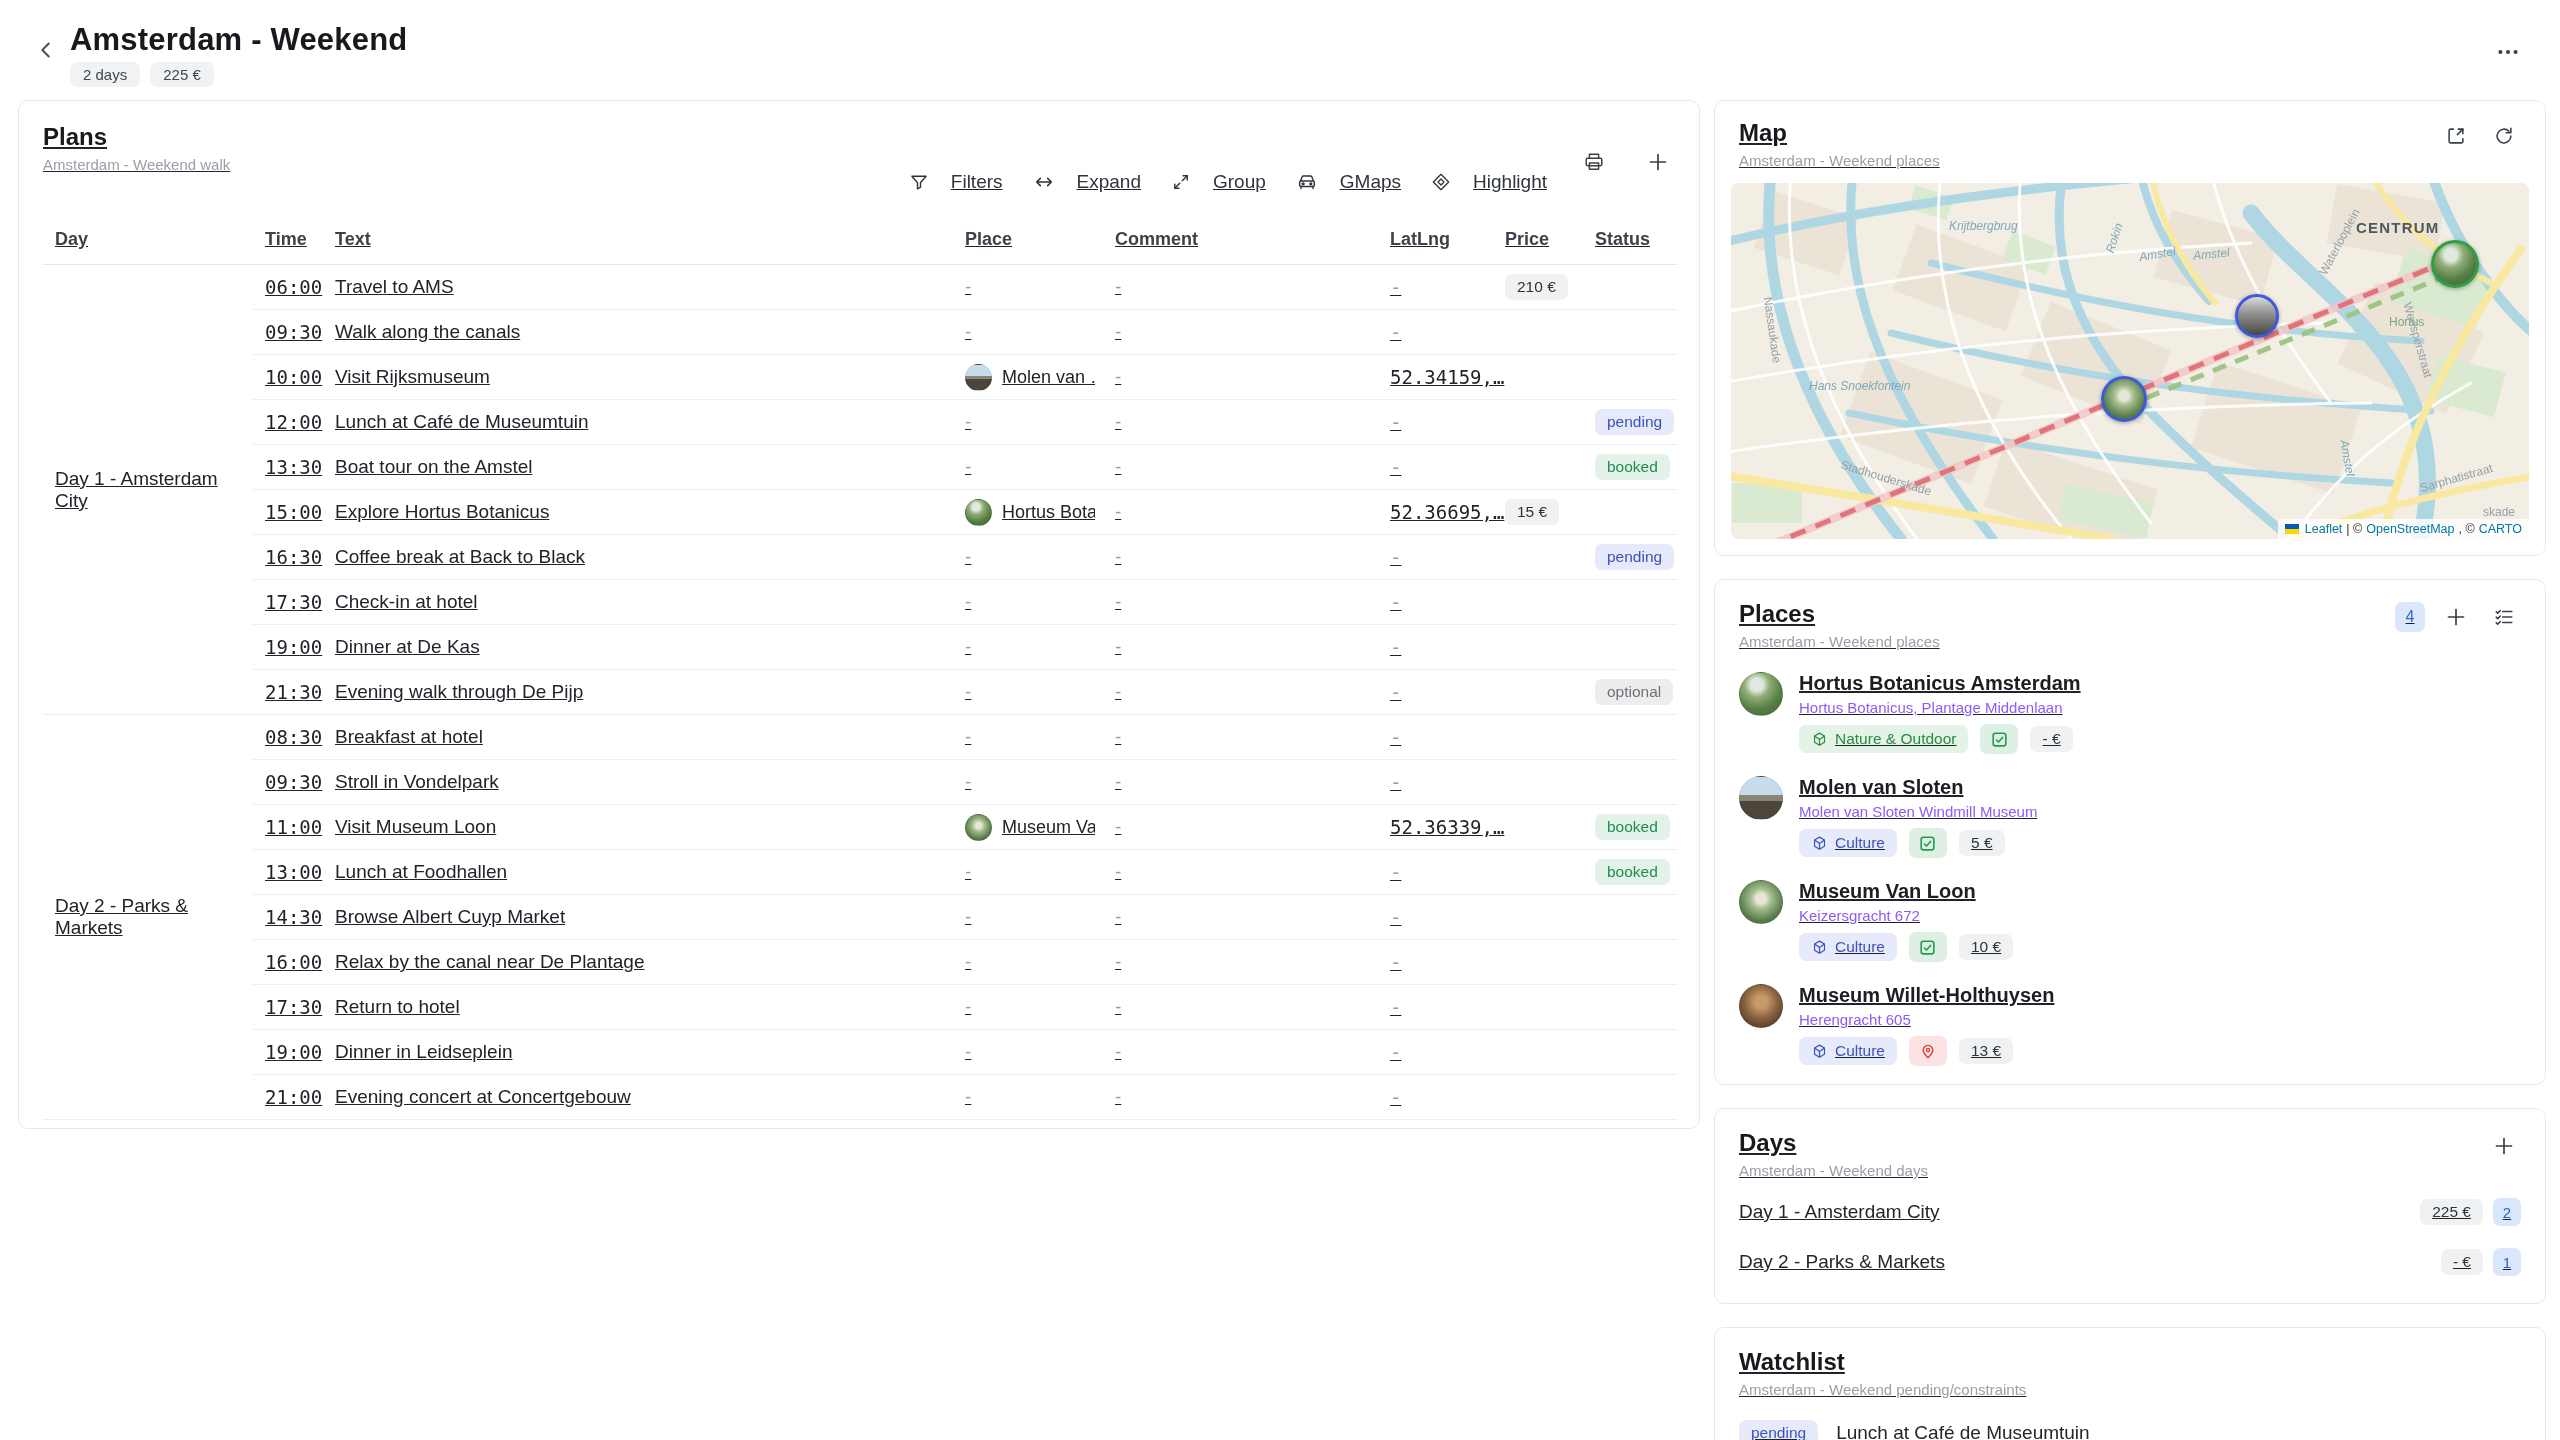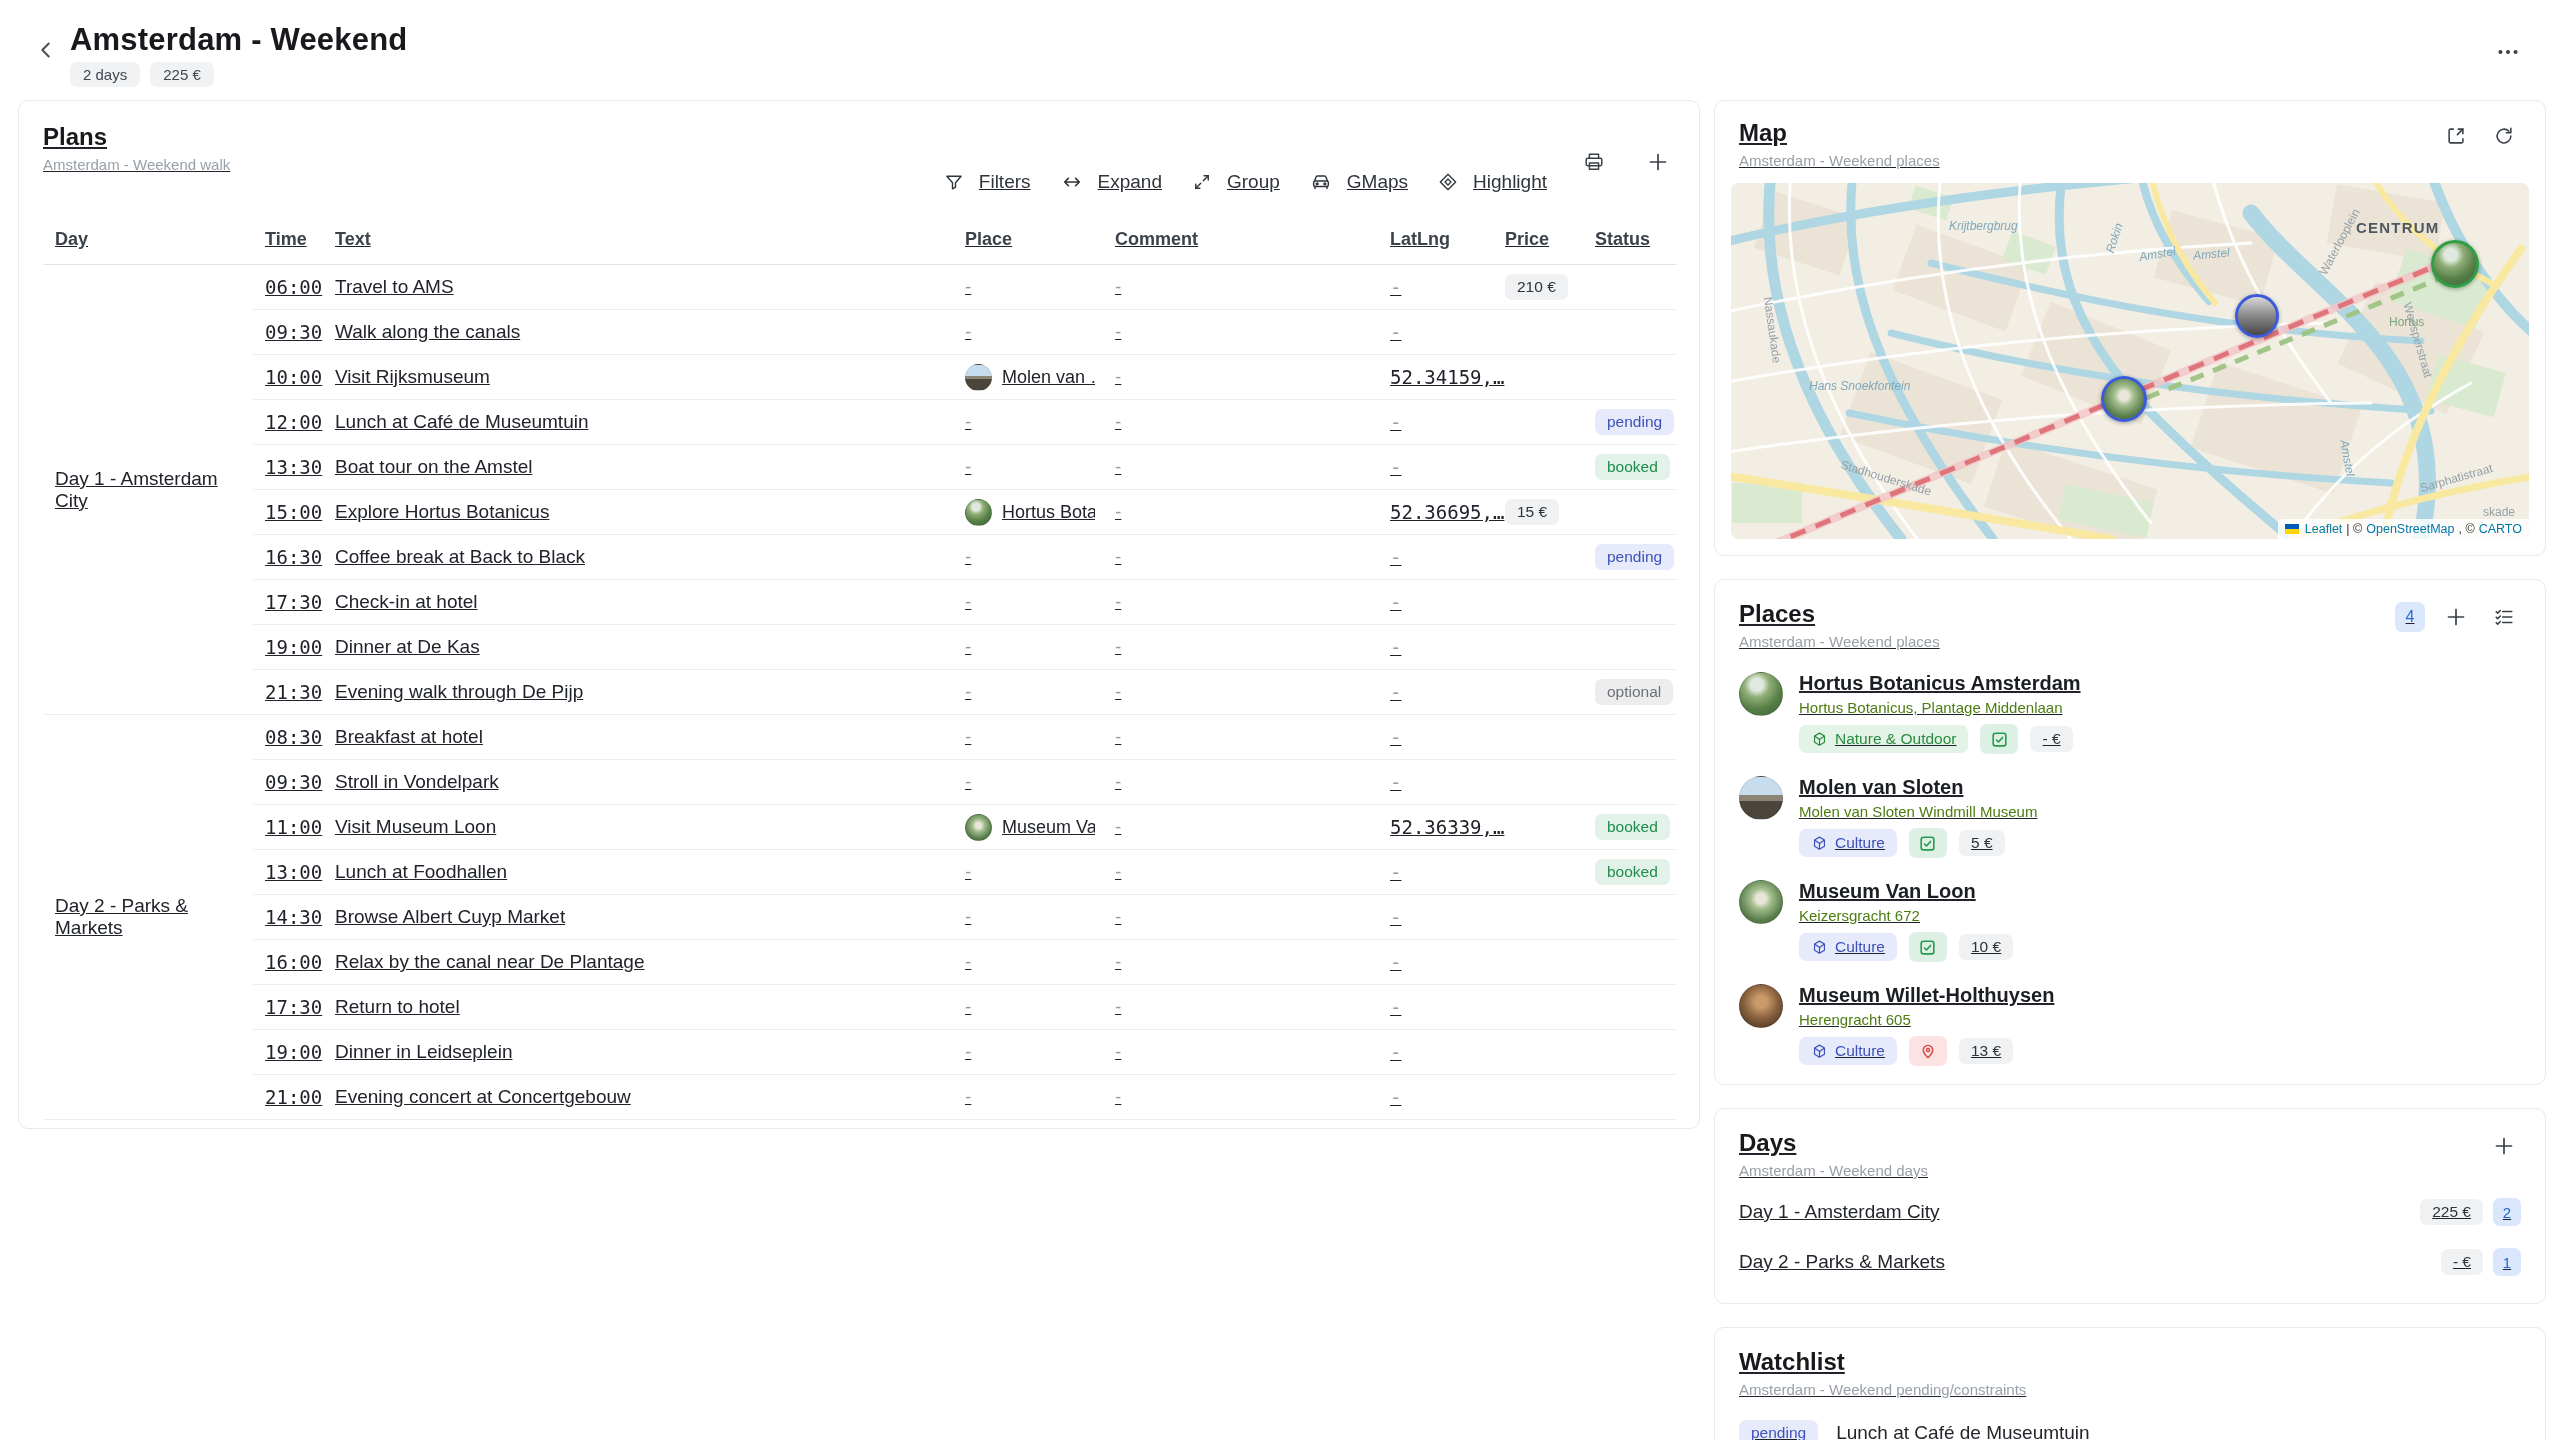--- a/index.html
+++ b/index.html
@@ -21,21 +21,21 @@
   .right-col { position:absolute; left:1714px; top:100px; width:832px; display:flex; flex-direction:column; gap:23px; }
 
   .card-head { display:flex; align-items:flex-start; justify-content:space-between; }
   .panel-title { font-size:24px; font-weight:700; color:#17191c; }
   .panel-sub { font-size:15px; color:#99a0a8; margin-top:5px; }
   .head-actions { display:flex; align-items:center; gap:14px; color:#3a4046; }
   .icon-btn { width:34px; height:34px; display:flex; align-items:center; justify-content:center; border-radius:7px; cursor:pointer; color:#3a4046; }
 
   
   .plans-toolbar { display:flex; align-items:center; gap:30px; padding-top:8px; }
-  .tool-btn { display:flex; align-items:center; gap:15px; font-size:19px; color:#2f353b; cursor:pointer;margin-top:40px; }
+  .tool-btn { display:flex; align-items:center; gap:22px; font-size:19px; color:#2f353b; cursor:pointer;margin-top:40px; }
   .tool-btn svg { flex:0 0 auto; }
 
   
   table.plans { width:100%; border-collapse:collapse; table-layout:fixed; margin-top:26px; }
   table.plans th { text-align:left; font-size:18px; font-weight:700; color:#3b424a; padding:10px 8px 14px 12px; border-bottom:1px solid #e3e6e9; }
   table.plans td { height:45px; padding:0 8px 0 12px; border-bottom:1px solid #eceef0; vertical-align:middle; font-size:19px; color:#20242a; }
   td.day-cell { vertical-align:middle; font-size:19px; color:#2b3036; border-bottom:1px solid #eceef0; padding-left:14px; }
   .mono { font-family:"DejaVu Sans Mono","Liberation Mono",monospace; }
   td.time-cell { font-size:16.5px; color:#30353b; }
   td.latlng-cell { font-size:16px; color:#2e3338; }
@@ -71,21 +71,21 @@
   .attribution { position:absolute; right:0; bottom:0; background:rgba(255,255,255,.82); font-size:12.5px; color:#333; padding:3px 7px; display:flex; align-items:center; gap:4px; border-top-left-radius:4px; }
   .attribution a { color:#0078A8; text-decoration:none; }
   .ua-flag { display:inline-block; width:14px; height:10px; background:linear-gradient(180deg,#005BBB 0 50%,#FFD500 50%); margin-right:2px; }
 
   
   .places-card, .days-card, .watch-card { padding:20px 24px 18px 24px; }
   .count-badge { min-width:30px; height:30px; display:flex; align-items:center; justify-content:center; background:#dbe7fb; color:#2b6cd4; border-radius:7px; font-size:16px; padding:0 8px; }
   .place-item { display:flex; gap:16px; align-items:flex-start; margin-top:22px; cursor:pointer; }
   .pl-thumb { width:44px; height:44px; border-radius:50%; flex:0 0 auto; border:1px solid rgba(0,0,0,.08); }
   .pl-name { font-size:20px; font-weight:700; color:#1b1e22; }
-  .pl-sub { font-size:15px; color:#4d7c0f; margin-top:4px; }
+  .pl-sub { font-size:15px; color:#8b5cf6; margin-top:4px; }
   .pl-badges { display:flex; align-items:center; gap:12px; margin-top:8px; }
   .tag { display:flex; align-items:center; gap:7px; border-radius:7px; padding:5px 12px; font-size:15.5px; }
   .tag-green { background:#e3f3e7; color:#2b8a3e; }
   .tag-blue { background:#e6eafb; color:#3d52ba; }
   .mark { width:38px; height:30px; border-radius:7px; display:flex; align-items:center; justify-content:center; }
   .mark-check { background:#ddf0e3; color:#239a4e; }
   .mark-pin { background:#fbe3e3; color:#d8403f; }
 
   
   .day-row { display:flex; align-items:center; justify-content:space-between; height:46px; margin-top:4px; cursor:pointer; }

